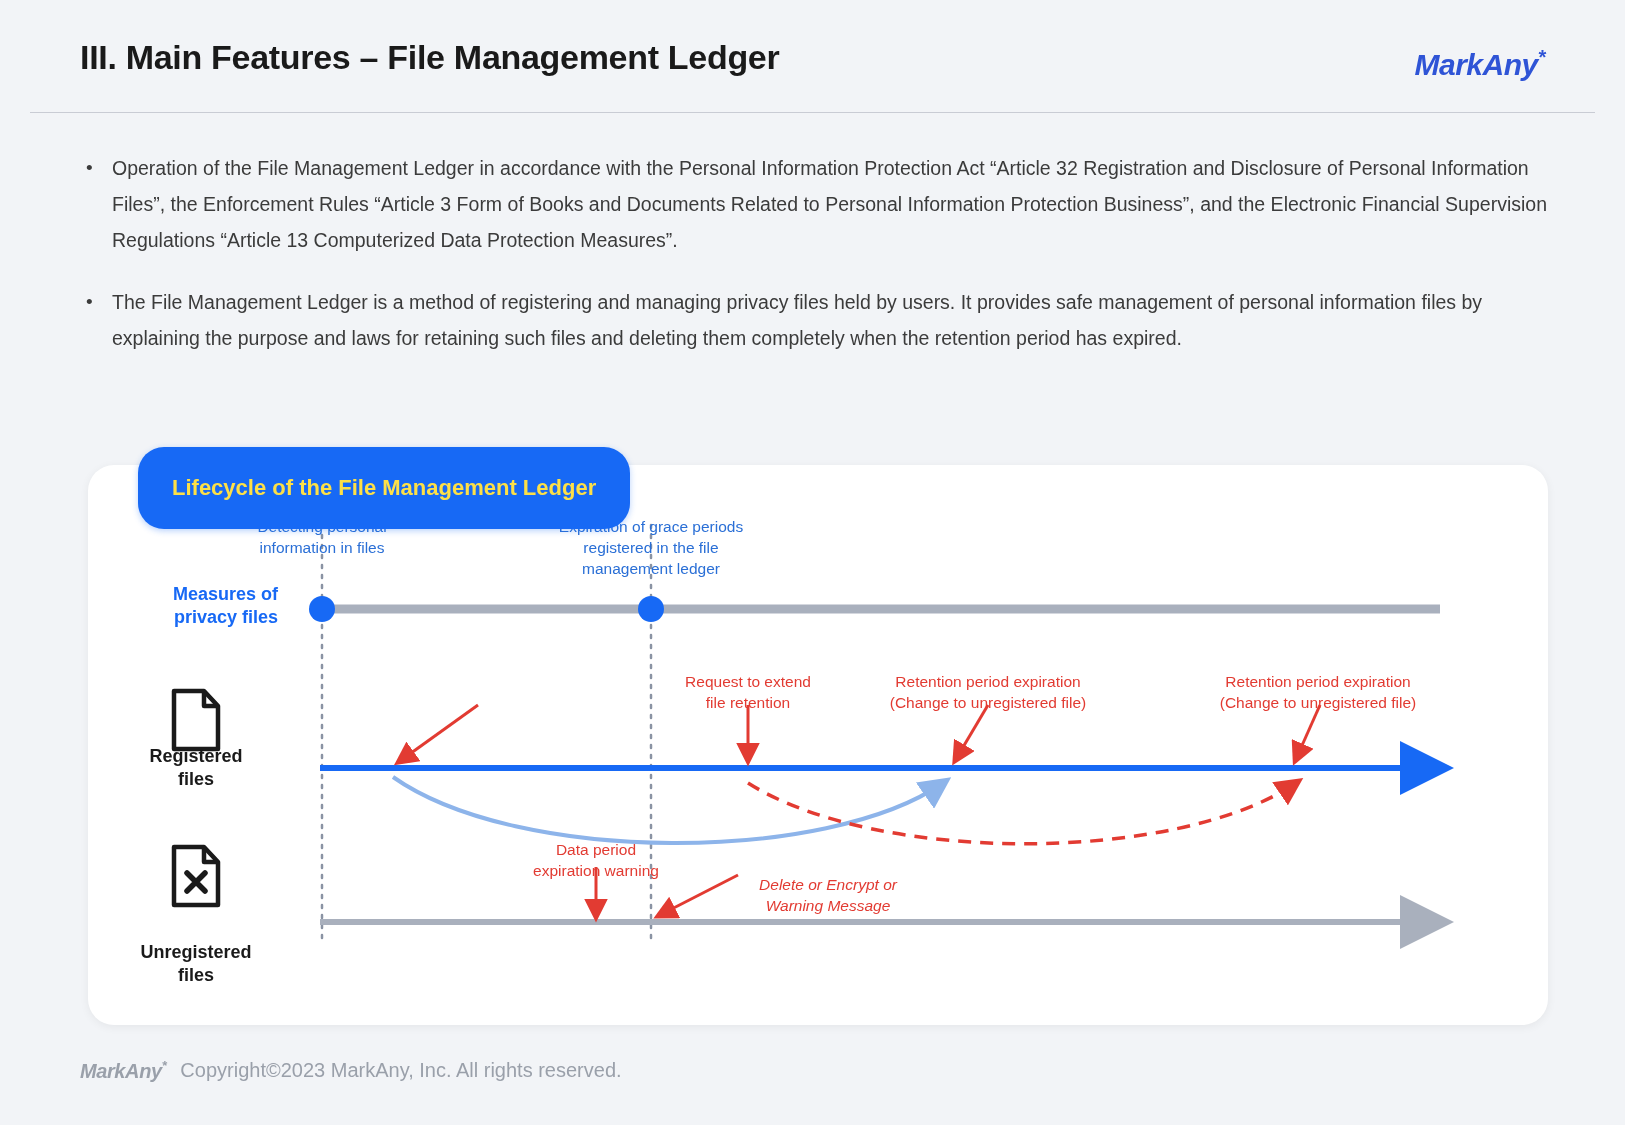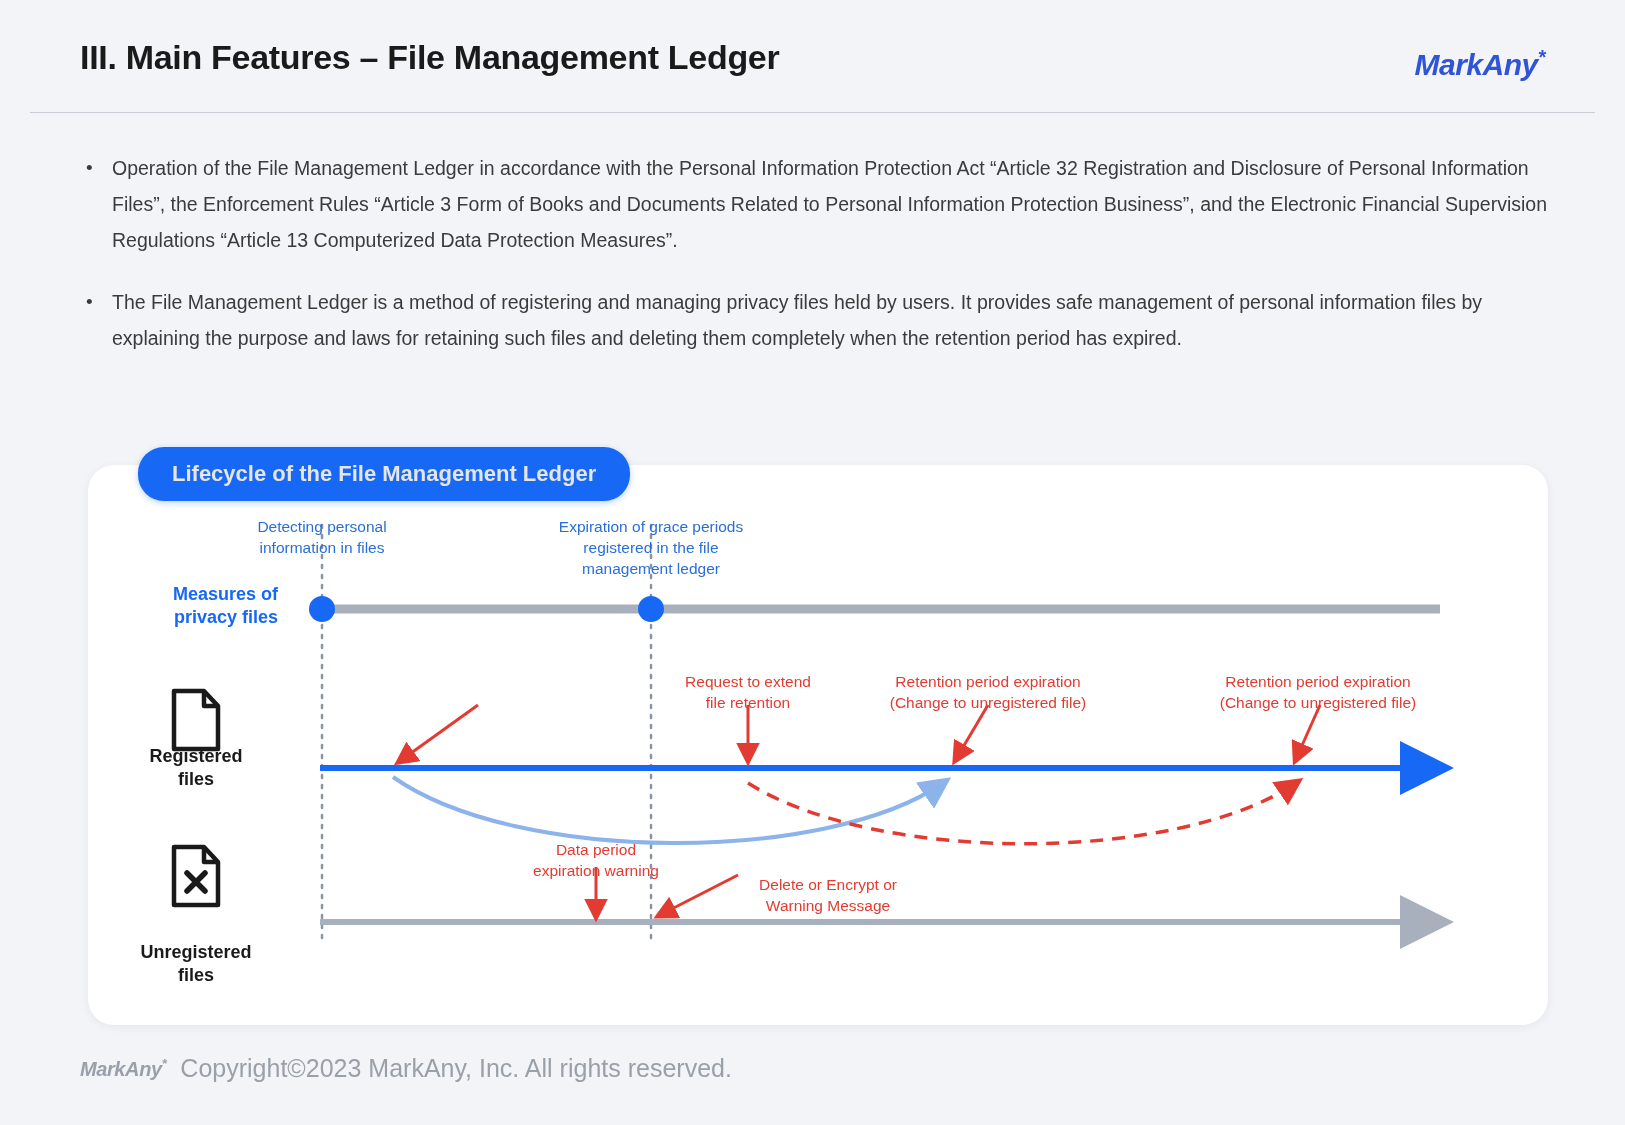--- a/index.html
+++ b/index.html
@@ -64,24 +64,24 @@
     left:88px; top:465px;
     width:1460px; height:560px;
     background:#ffffff;
     border-radius:26px;
     box-shadow:0 2px 10px rgba(0,0,0,0.06);
   }
   .lifecycle-pill {
     position:absolute;
     left:138px; top:447px;
     background:#1769f5;
-    color:#e5e5e5;
+    color:#fde047;
     font-size:22px;
     font-weight:bold;
-    padding:14px 34px;
+    padding:28px 34px;
     border-radius:26px;
     white-space:nowrap;
     box-shadow:0 2px 6px rgba(23,105,245,0.3);
   }
   
   .diag {
     position:absolute;
     left:0; top:0; width:1460px; height:560px;
   }
   .lbl {
@@ -121,21 +121,21 @@
     left:80px; bottom:42px;
     display:flex; align-items:center; gap:14px;
   }
   .footer-logo {
     font-size:20px; font-weight:bold; font-style:italic;
     color:#9aa0aa;
     letter-spacing:-0.4px;
   }
   .footer-logo .star { font-size:13px; vertical-align:super; }
   .footer-text {
-    font-size:25px;
+    font-size:20px;
     color:#9aa0aa;
   }
 </style>
 </head>
 <body>
 
 <div class="slide">
 
   <div class="header">
     <div class="page-title">III. Main Features – File Management Ledger</div>
@@ -246,21 +246,21 @@
         <span>(Change to unregistered file)</span>
       </div>
       <div class="lbl lbl-red" style="left:1100px; top:207px; width:260px;">
         <span>Retention period expiration</span><br>
         <span>(Change to unregistered file)</span>
       </div>
       <div class="lbl lbl-red" style="left:413px; top:375px; width:190px;">
         <span>Data period</span><br>
         <span>expiration warning</span>
       </div>
-      <div class="lbl lbl-red" style="left:635px; top:410px; width:210px;">
+      <div class="lbl lbl-red" style="left:635px; top:410px; width:210px;font-style:italic;">
         <span>Delete or Encrypt or</span><br>
         <span>Warning Message</span>
       </div>
 
     </div>
   </div>
 
   <div class="lifecycle-pill">Lifecycle of the File Management Ledger</div>
 
   <div class="footer">

